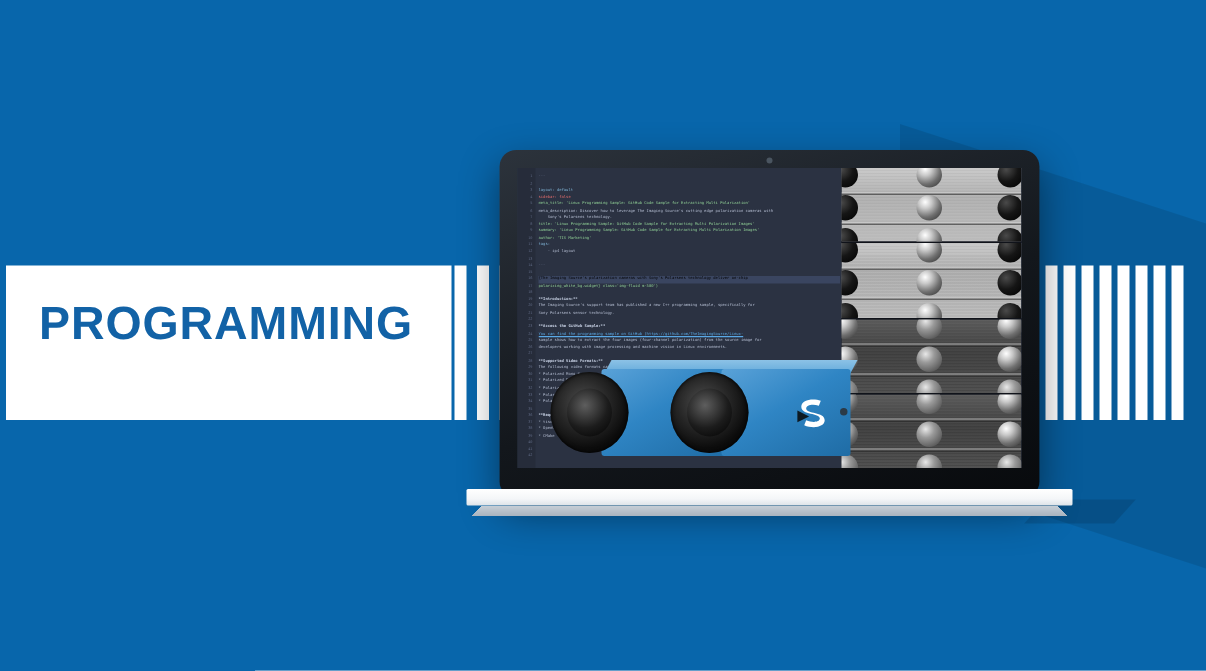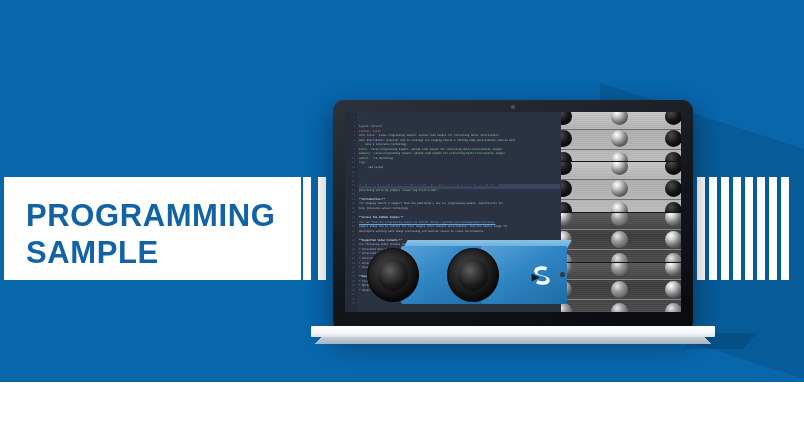--- a/index.html
+++ b/index.html
@@ -3,21 +3,21 @@
 <meta charset="utf-8">
 <style>
   * { box-sizing: border-box; margin: 0; padding: 0; }
   html, body {
     width: 804px; height: 447px;
     overflow: hidden;
     font-family: "Liberation Sans", sans-serif;
   }
   #stage {
     position: relative;
-    width: 804px; height: 382px;
+    width: 804px; height: 447px;
     background: #0866ab;
     overflow: hidden;
   }
 
   
   #title-banner {
     position: absolute;
     left: 4px; top: 177px;
     width: 297px; height: 103px;
     background: #ffffff;
@@ -476,16 +476,15 @@
       </div>
     </div>
   </div>
 
   <div id="laptop-base"></div>
   <div id="laptop-base-edge"></div>
   <div id="base-shadow"></div>
 
   <div id="title-banner">
     <div class="tline" id="title-line-1">PROGRAMMING</div>
-    <div class="tline" id="title-line-2">SAMPLE</div>
   </div>
 
 </div>
 
 </body></html>

